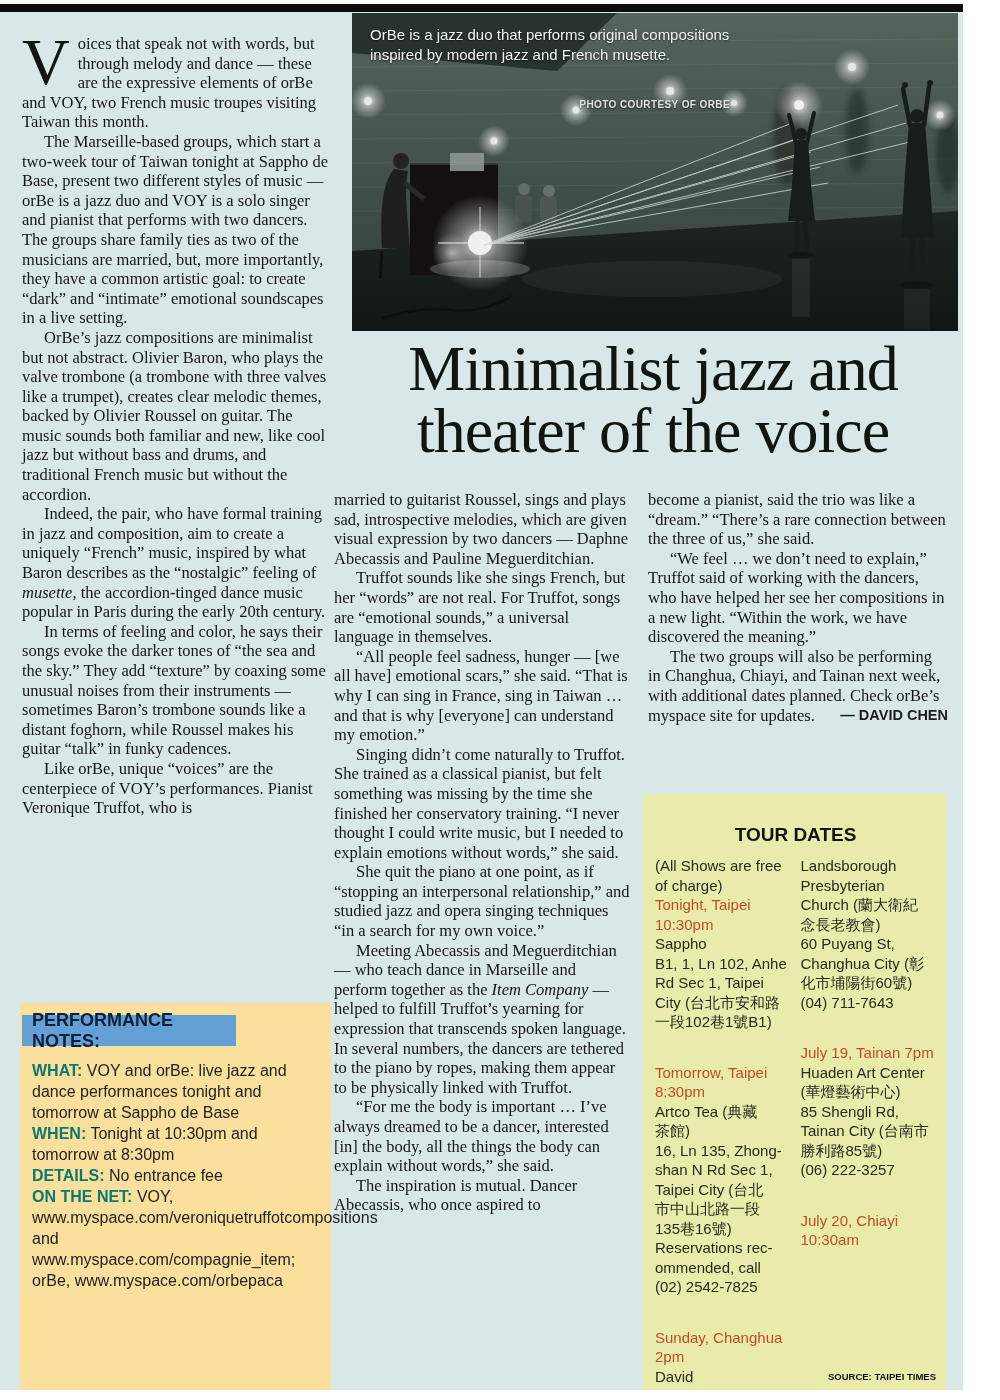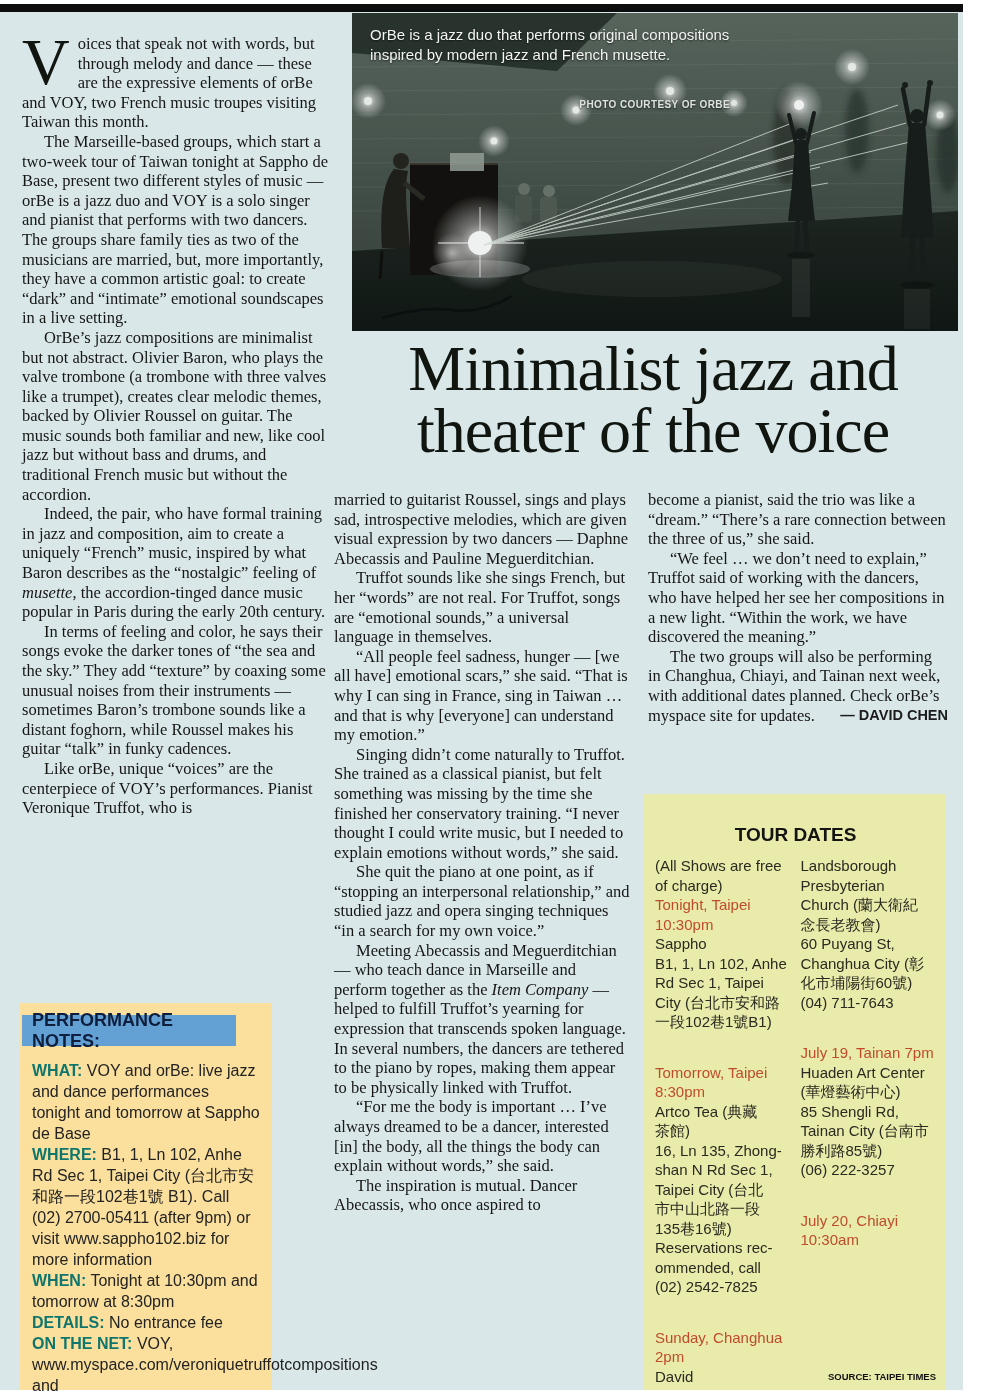--- a/index.html
+++ b/index.html
@@ -27,21 +27,21 @@
   .col p{margin:0;text-indent:22px;}
   .col p.noindent{text-indent:0;}
   .col1{left:22px;top:34px;width:308px;}
   .col2{left:334px;top:490px;width:298px;}
   .col3{left:648px;top:490px;width:300px;}
   .dropcap{float:left;font-size:66px;line-height:50px;padding:3px 8px 0 0;color:#10150f;}
   .byline{margin-top:-19px;text-align:right;font-family:"Liberation Sans","DejaVu Sans",sans-serif;
      font-weight:bold;font-size:14.5px;color:#1c1c1c;}
 
   
-  .notes-box{position:absolute;left:20px;top:1003px;width:252px;height:387px;background:#fbdf9c;
+  .notes-box{position:absolute;left:20px;top:1003px;width:311px;height:387px;background:#fbdf9c;
      font-family:"Liberation Sans","DejaVu Sans",sans-serif;}
   .notes-header{margin:12px 0 14px 2px;width:214px;height:31px;background:#63a1d5;
      display:flex;align-items:center;padding-left:10px;box-sizing:border-box;
      font-weight:bold;font-size:18px;color:#0f1e3d;}
   .notes-body{padding:0 12px;}
   .note-item{margin:0;font-size:16px;line-height:21px;color:#232323;}
   .note-label{font-weight:bold;color:#0f766e;}
 
   
   .tour-box{position:absolute;left:643px;top:794px;width:303px;height:596px;background:#e9ebab;
@@ -224,21 +224,20 @@
       </div>
     <div class="byline">— DAVID CHEN</div>
   </div>
 
   <div class="notes-box">
     <div class="notes-header">
       <span>PERFORMANCE NOTES:</span>
     </div>
     <div class="notes-body">
         <p class="note-item"><span class="note-label">WHAT:</span> VOY and orBe: live jazz and dance performances tonight and tomorrow at Sappho de Base</p>
-        <p class="note-item"><span class="note-label">WHERE:</span> B1, 1, Ln 102, Anhe Rd Sec 1, Taipei City (台北市安和路一段102巷1號 B1). Call (02) 2700-05411 (after 9pm) or visit www.sappho102.biz for more information</p>
         <p class="note-item"><span class="note-label">WHEN:</span> Tonight at 10:30pm and tomorrow at 8:30pm</p>
         <p class="note-item"><span class="note-label">DETAILS:</span> No entrance fee</p>
         <p class="note-item"><span class="note-label">ON THE NET:</span> VOY, www.myspace.com/veroniquetruffotcompositions and www.myspace.com/compagnie_item; orBe, www.myspace.com/orbepaca</p>
       </div>
   </div>
 
   <div class="tour-box">
     <div class="tour-title">TOUR DATES</div>
     <div class="tour-cols">
       <div class="tour-col-left">

